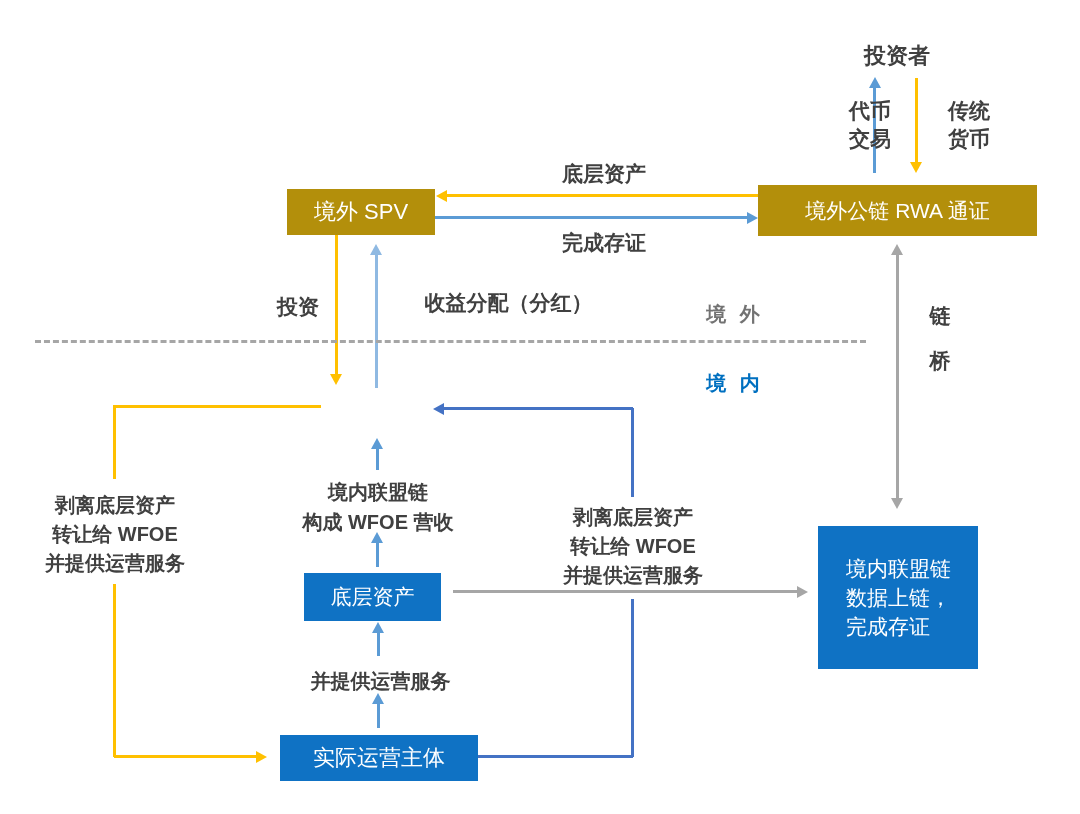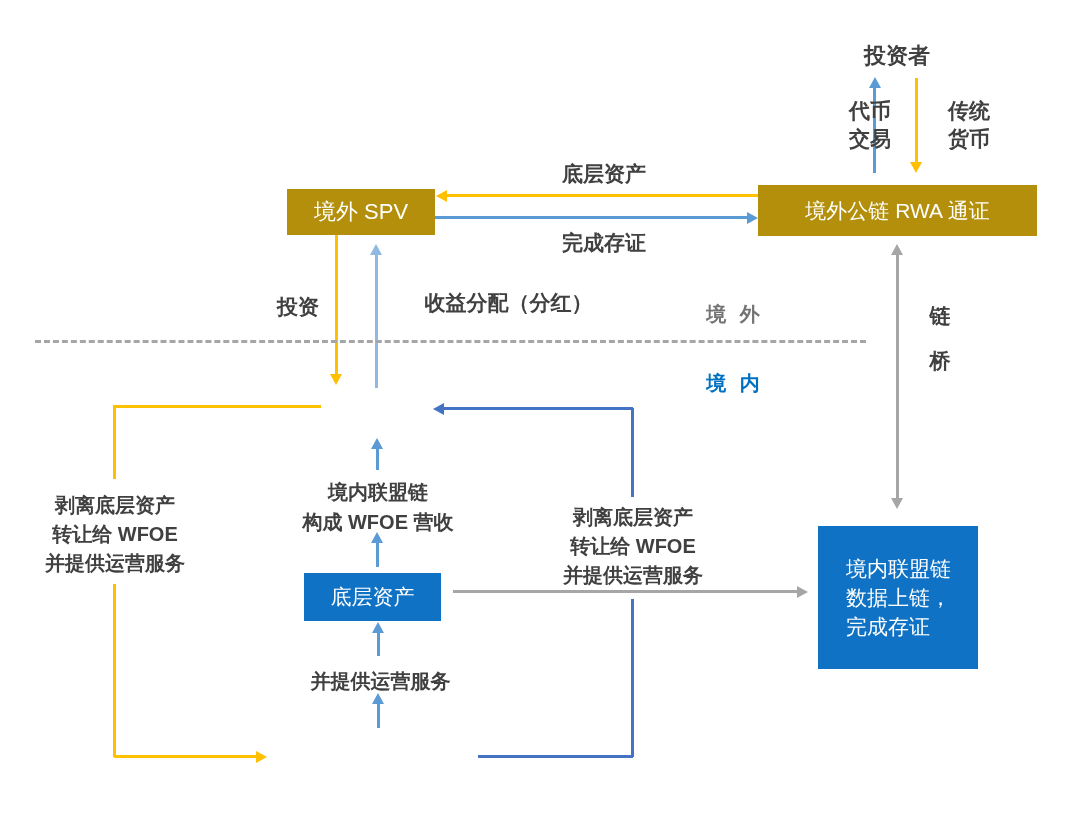--- a/index.html
+++ b/index.html
@@ -118,20 +118,21 @@
     <div>转让给 WFOE</div>
     <div>并提供运营服务</div>
   </div>
 
   <div class="vline thin c-lblue" style="left:377px;top:633px;height:23px;"></div>
   <div class="tri up c-lblue" style="left:372px;top:622px;"></div>
   <div class="lbl" style="left:288px;top:668px;width:185px;font-size:20px;">并提供运营服务</div>
   <div class="vline thin c-lblue" style="left:377px;top:703px;height:25px;"></div>
   <div class="tri up c-lblue" style="left:372px;top:693px;"></div>
 
+  <div class="box blue" style="left:280px;top:735px;width:198px;height:46px;font-size:22px;">实际运营主体</div>
 
   <div class="box blue" style="left:818px;top:526px;width:160px;height:143px;font-size:21px;
               justify-content:flex-start;padding-left:28px;box-sizing:border-box;">
     <div style="line-height:29px;text-align:left;">
       <div>境内联盟链</div>
       <div>数据上链，</div>
       <div>完成存证</div>
     </div>
   </div>
 

